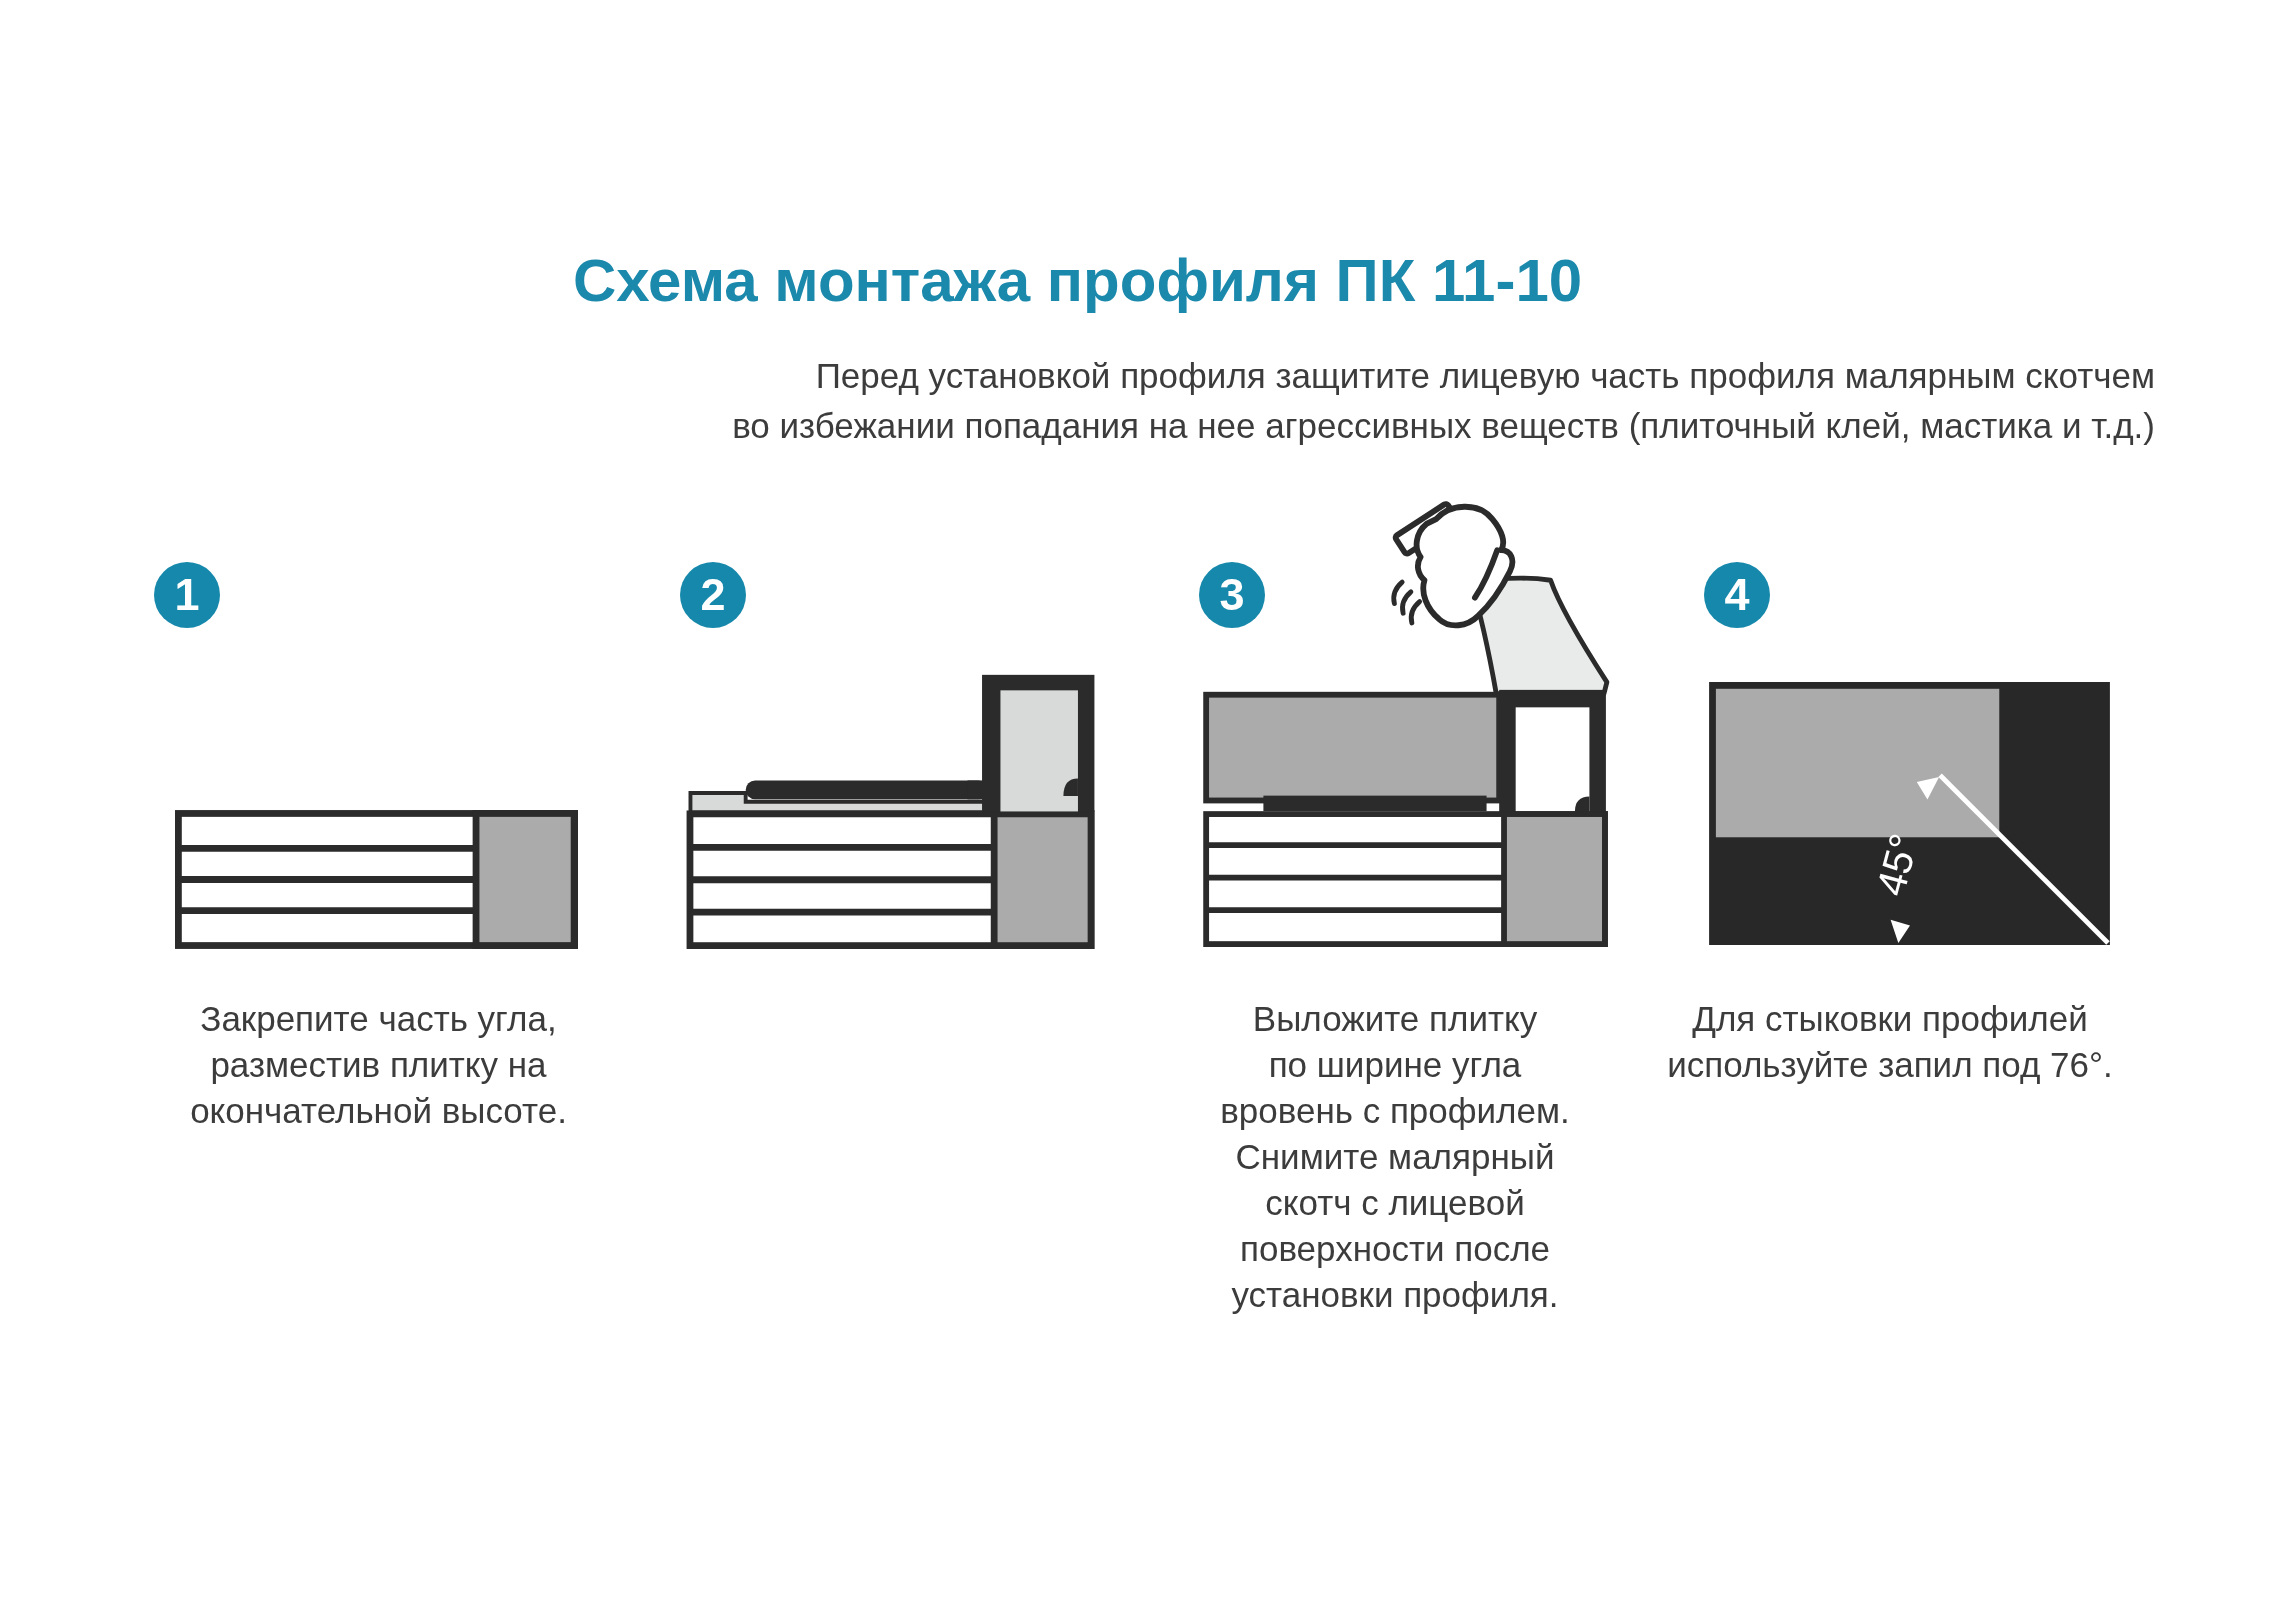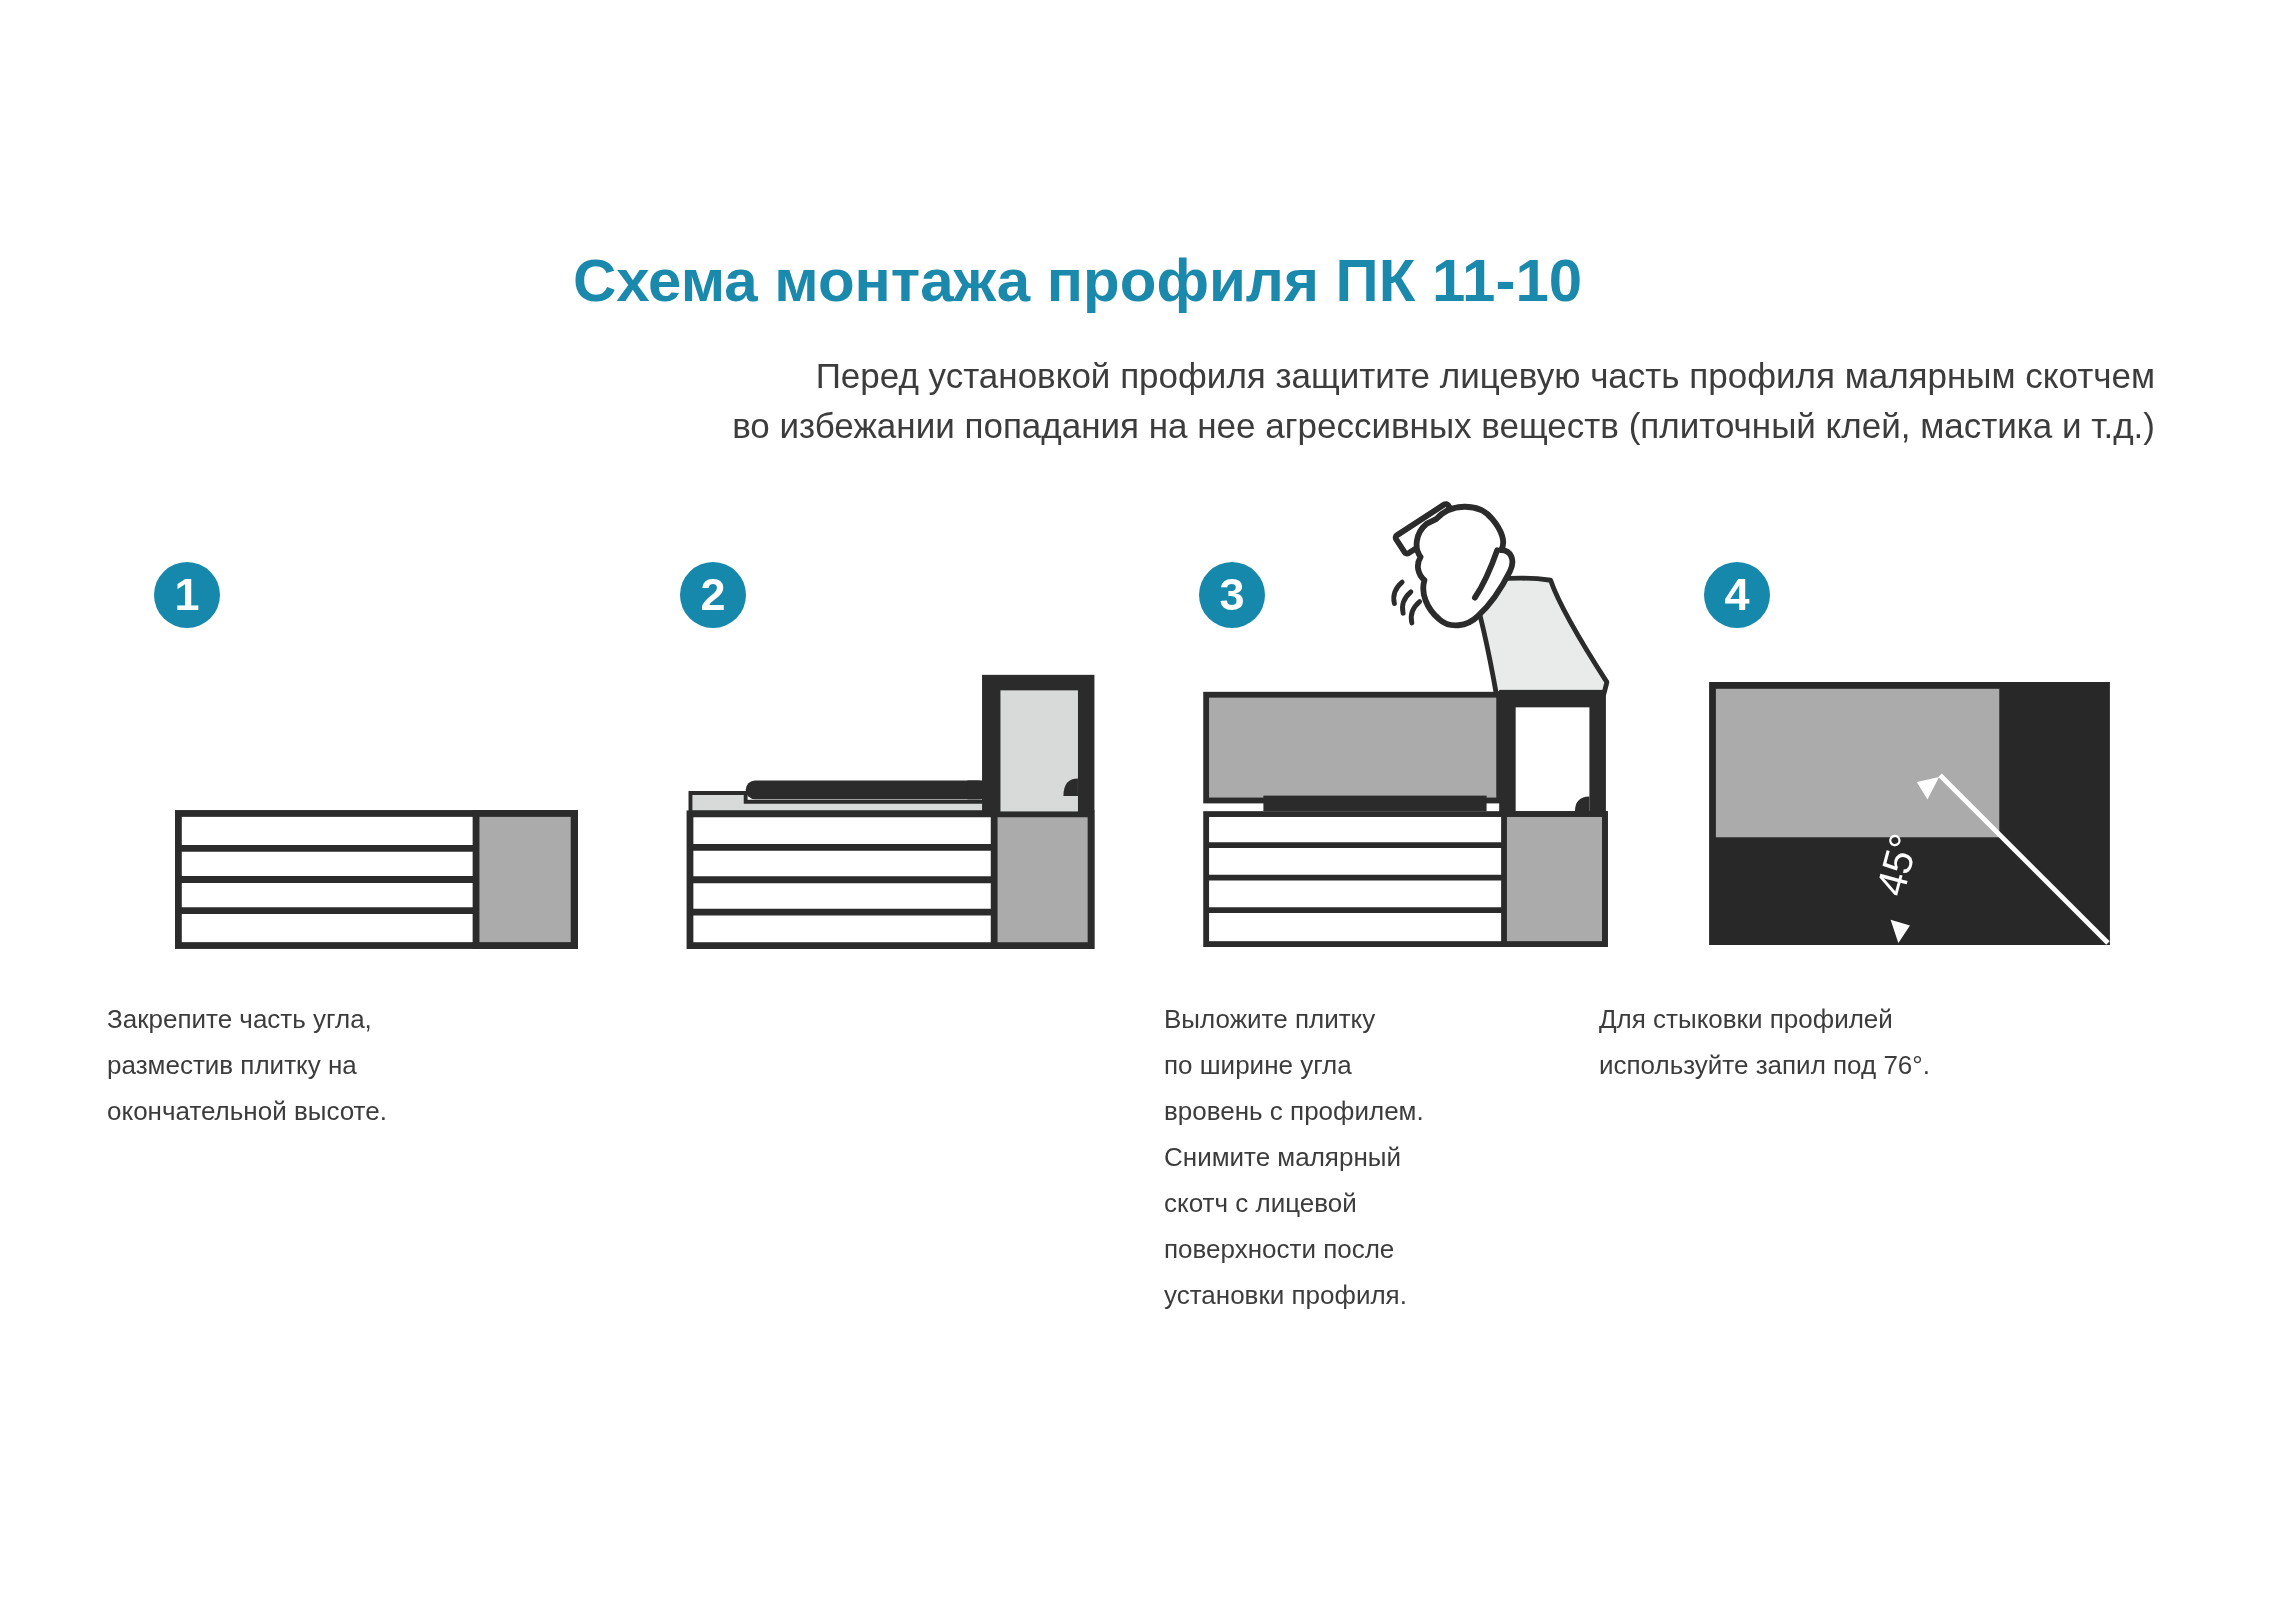--- a/index.html
+++ b/index.html
@@ -49,22 +49,22 @@
     font-size: 45px;
     font-weight: 700;
     display: flex;
     align-items: center;
     justify-content: center;
   }
   .diagram { position: absolute; display: block; }
   .caption {
     position: absolute;
     top: 996px;
-    text-align: left;
-    font-size: 26px;
+    text-align: center;
+    font-size: 35px;
     line-height: 46px;
     color: var(--text-gray);
     white-space: pre-line;
   }
   
   .f-dark  { fill: var(--outline-dark); }
   .f-dark2 { fill: #282828; }
   .f-white { fill: #ffffff; }
   .f-tile  { fill: var(--tile-gray); }
   .f-light { fill: var(--adhesive-gray); }
@@ -143,21 +143,21 @@
       <path class="f-dark" d="M383,332 Q383,316 398,316 L398,332 Z"></path>
     </g>
     <g>
       <rect class="f-white s-dark" x="3" y="334" width="411" height="134" stroke-width="6"></rect>
       <line class="s-dark" x1="3" y1="366" x2="310" y2="366" stroke-width="6"></line>
       <line class="s-dark" x1="3" y1="399.5" x2="310" y2="399.5" stroke-width="6"></line>
       <line class="s-dark" x1="3" y1="433" x2="310" y2="433" stroke-width="6"></line>
     </g>
     <rect class="f-tile s-dark" x="310" y="334" width="104" height="134" stroke-width="6"></rect>
   </svg>
-  <div class="caption" style="left:1164px; width:524px;">Выложите плитку
+  <div class="caption" style="left:1133px; width:524px;">Выложите плитку
 по ширине угла
 вровень с профилем.
 Снимите малярный
 скотч с лицевой
 поверхности после
 установки профиля.</div>
 
   <div class="badge" style="left:1704px; top:562px;">
     <span>4</span>
   </div>

